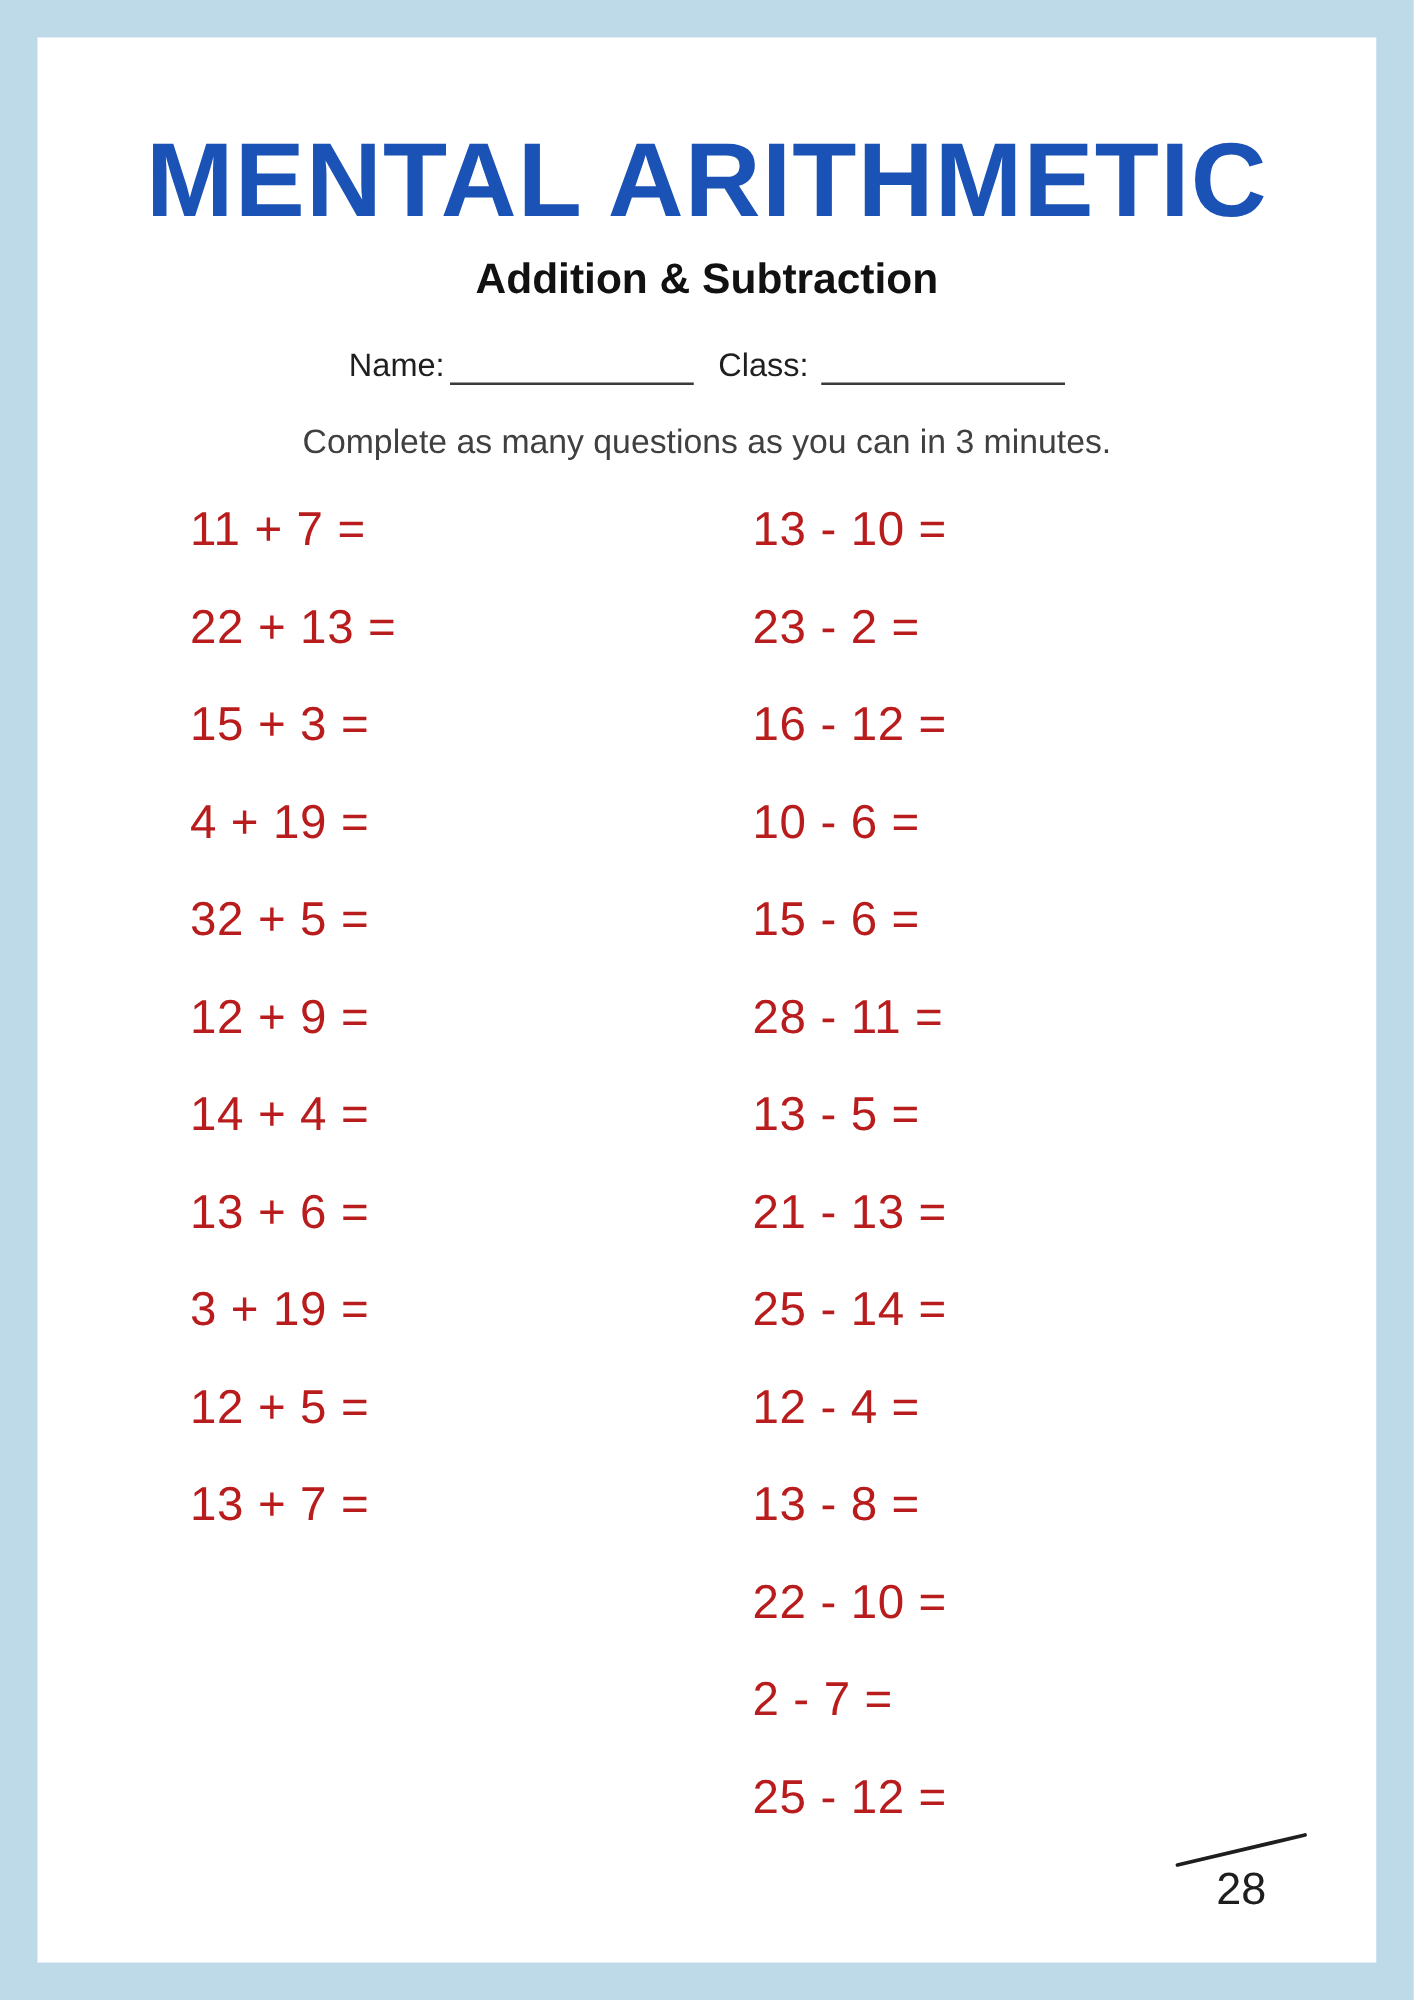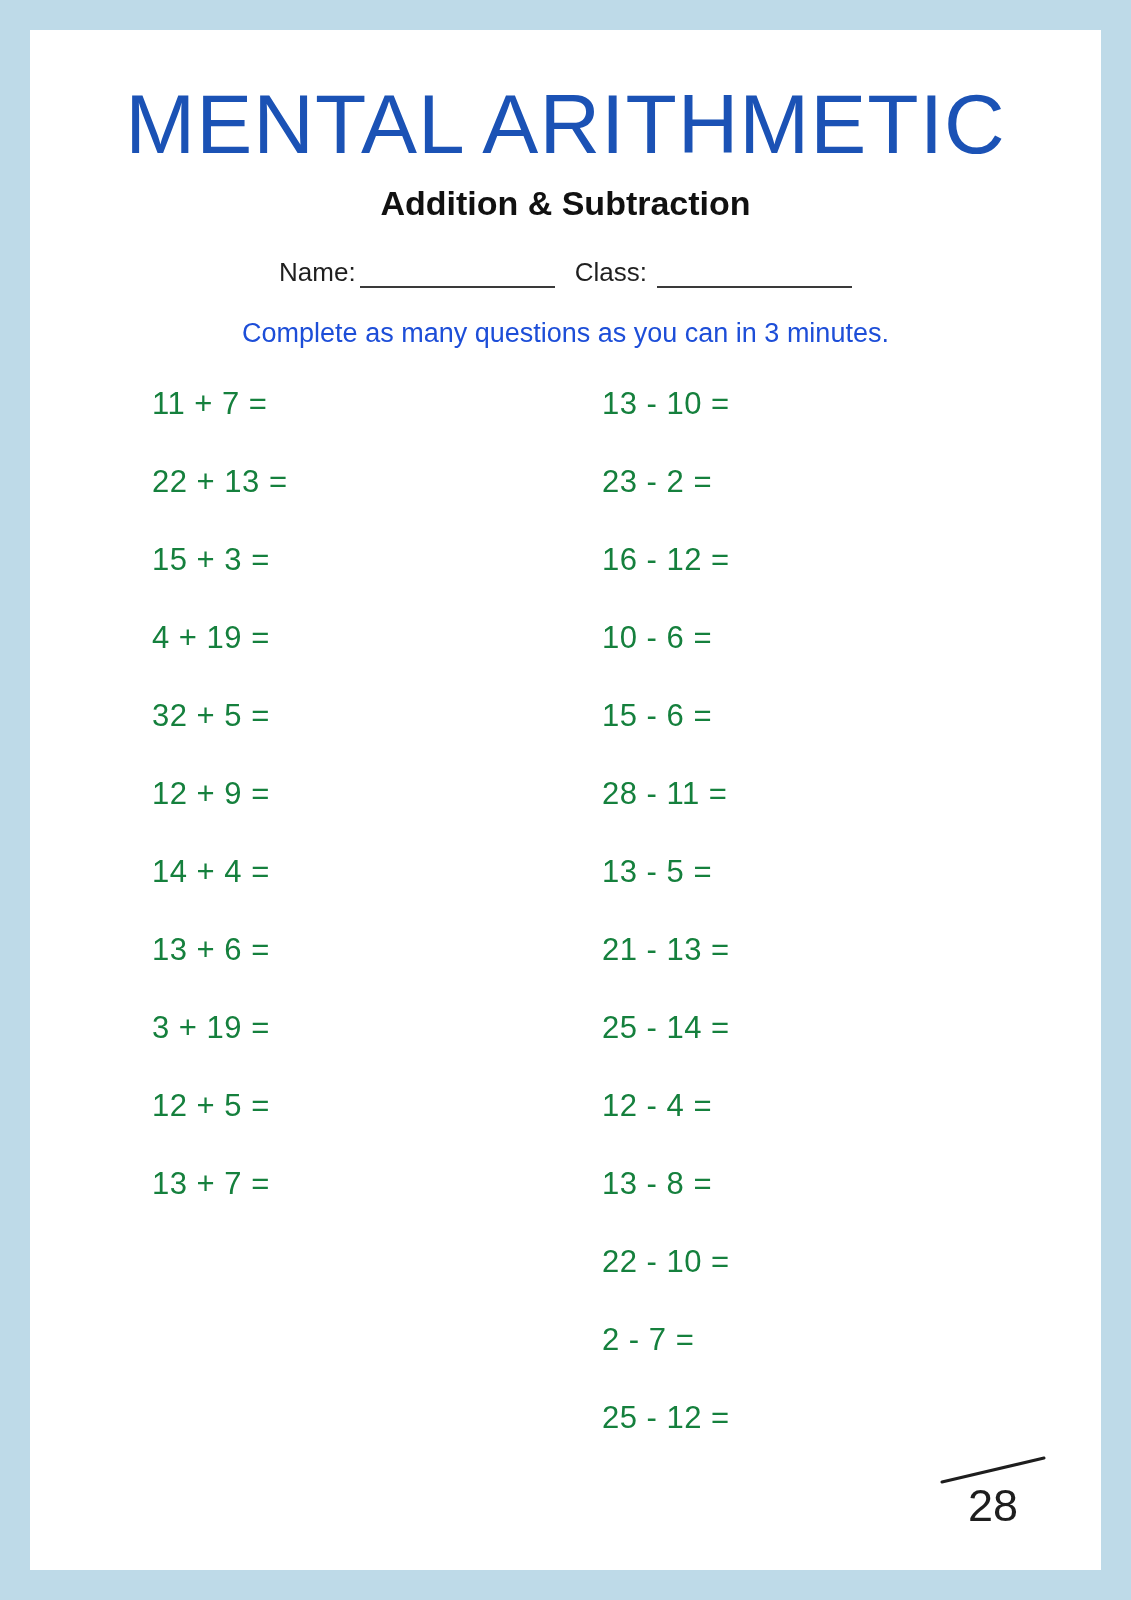--- a/index.html
+++ b/index.html
@@ -16,25 +16,25 @@
     position: relative;
     width: 100%;
     height: 100%;
     background: #ffffff;
     padding: 48px 60px 40px 60px;
     overflow: hidden;
   }
   .title {
     text-align: center;
     font-size: 84px;
-    font-weight: normal;
+    font-weight: bold;
     letter-spacing: 1px;
     color: #1b52b5;
     line-height: 1.0;
-    margin-top: 4px;
+    margin-top: 24px;
   }
   .subtitle {
     text-align: center;
     font-size: 34px;
     font-weight: bold;
     color: #111111;
     margin-top: 18px;
   }
   .name-row {
     display: flex;
@@ -48,55 +48,55 @@
   .blank-line {
     display: inline-block;
     width: 195px;
     border-bottom: 2px solid #3a3a3a;
     height: 28px;
   }
   .blank-line.second { margin-left: 6px; }
   .instruction {
     text-align: center;
     font-size: 27px;
-    color: #1d4ed8;
+    color: #404040;
     margin-top: 30px;
   }
   .problems {
     display: flex;
     margin-top: 16px;
     padding-left: 62px;
   }
   .col { display: flex; flex-direction: column; }
   .col-left { width: 450px; }
   .col-right { flex: 1; }
   .problem {
     height: 78px;
     display: flex;
     align-items: center;
-    font-size: 31px;
-    color: #15803d;
+    font-size: 38px;
+    color: #b91c1c;
     letter-spacing: 0.5px;
     text-align: center;
   }
   .page-number {
     position: absolute;
     right: 48px;
     bottom: 38px;
     width: 120px;
     text-align: center;
   }
   .page-number .slash {
     display: block;
     width: 110px;
     height: 34px;
     margin: 0 auto;
   }
   .page-number .num {
-    font-size: 45px;
+    font-size: 36px;
     color: #1e1e1e;
     margin-top: -6px;
   }
 </style>
 </head>
 <body>
 
 <div class="frame">
   <div class="sheet">
 

